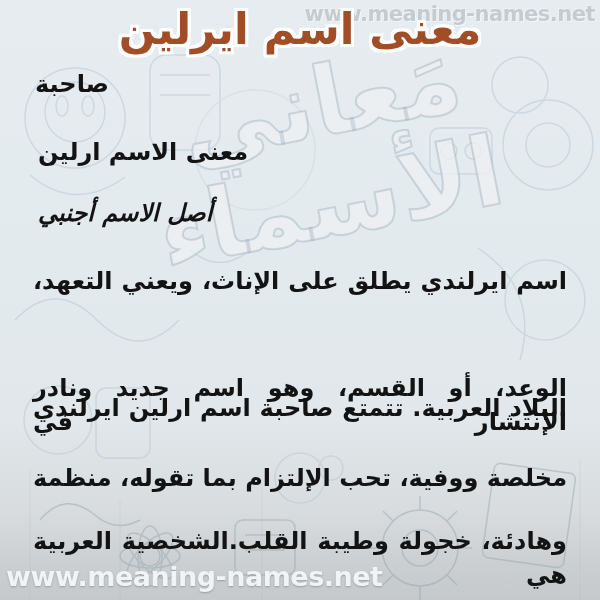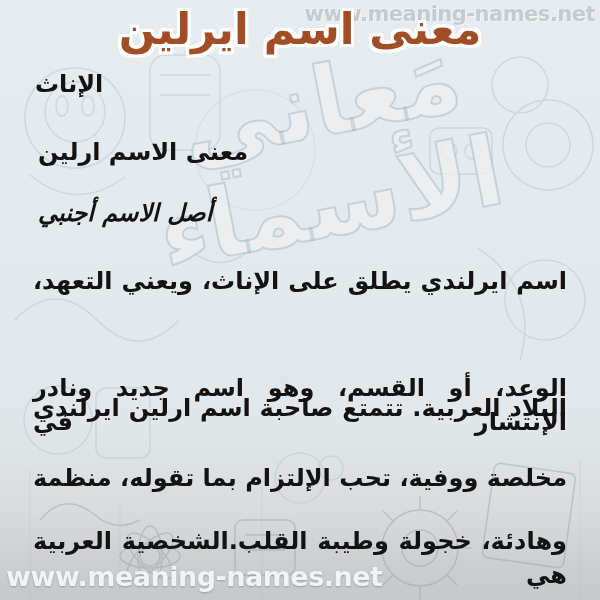--- a/index.html
+++ b/index.html
@@ -110,21 +110,21 @@
       <path d="M30 470 V600 M262 480 V600 M580 460 V600 M120 500 V600"></path>
     </g>
   </svg>
 
   <div id="calligraphy">مَعاني الأسماء</div>
 
   <div id="wm-top">www.meaning-names.net</div>
 
   <div id="title">معنى اسم ايرلين</div>
 
-  <div class="line" style="top:67px;left:35px;">الإناث</div>
+  <div class="line" style="top:67px;left:35px;">صاحبة</div>
 
   <div class="line" style="top:135px;left:38px;text-align:center;">معنى الاسم ارلين</div>
 
   <div class="line" style="top:196px;left:38px;font-style:italic;">أصل الاسم أجنبي</div>
 
   <div class="para-line" style="top:264px;">اسم ايرلندي يطلق على الإناث، ويعني التعهد،</div>
 
   <div class="para-line" style="top:326px;margin-top:45px;">الوعد، أو القسم، وهو اسم جديد ونادر الإنتشار في</div>
 
   <div class="para-line" style="top:391px;">البلاد العربية. تتمتع صاحبة اسم ارلين ايرلندي</div>

